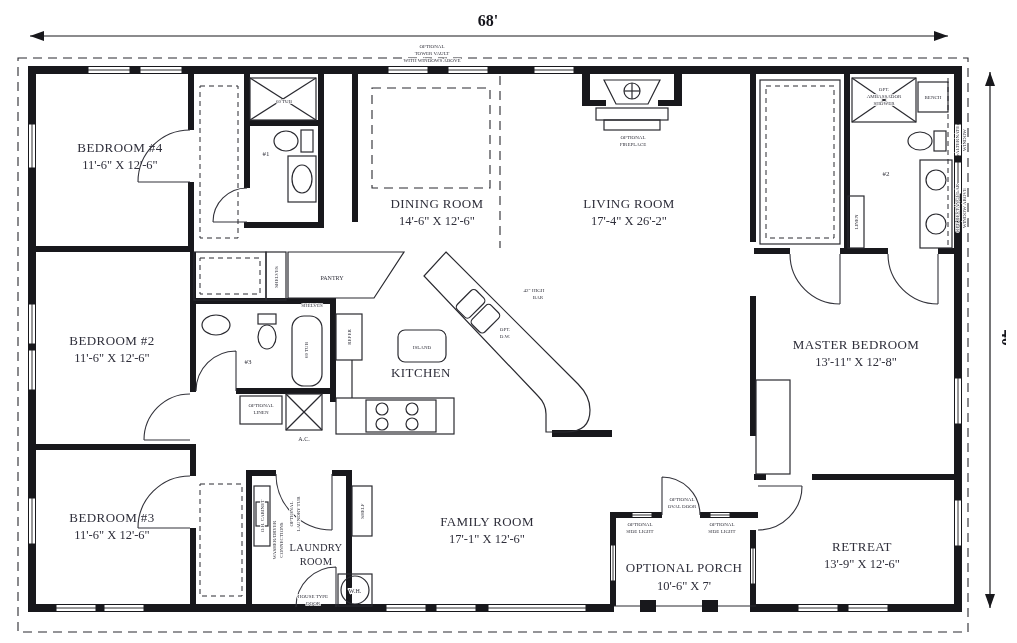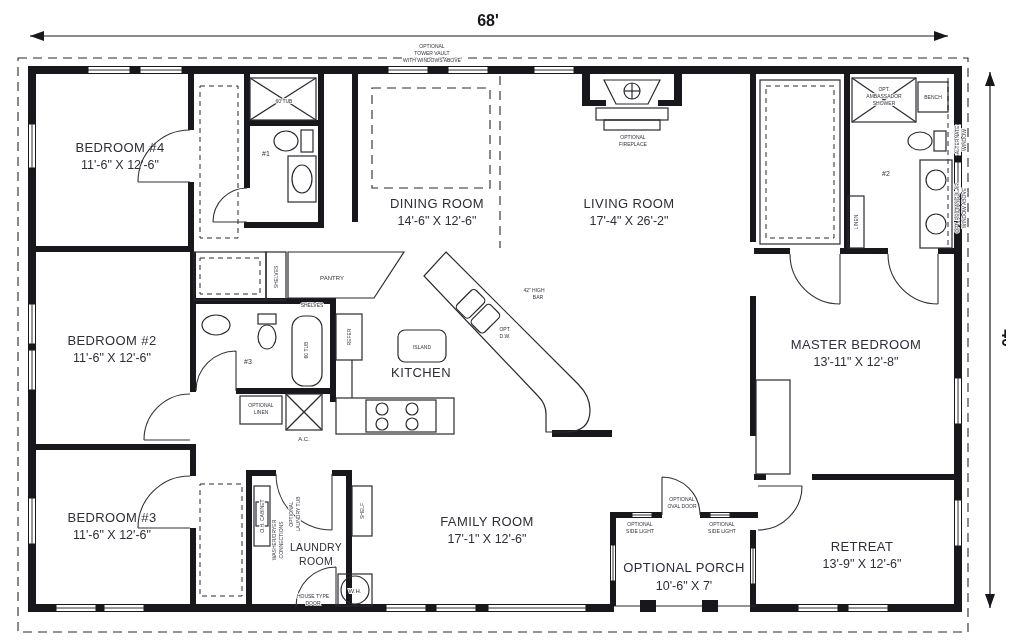--- a/index.html
+++ b/index.html
@@ -1,17 +1,17 @@
 <!DOCTYPE html>
 <html><head>
 <meta charset="utf-8">
 <style>
   html,body{margin:0;padding:0;background:#ffffff;}
   .stage{position:relative;width:1006px;height:643px;background:#ffffff;overflow:hidden;
-         font-family:Liberation Sans, sans-serif;}
+         font-family:Liberation Serif, serif;}
   svg{display:block}
   .wall{fill:#18181c;}
   .thin{fill:none;stroke:#2a2a30;stroke-width:1.2;}
   .thinf{fill:#ffffff;stroke:#2a2a30;stroke-width:1.2;}
   .dash{fill:none;stroke:#2a2a30;stroke-width:1.1;stroke-dasharray:9 6;}
   .dashs{fill:none;stroke:#2a2a30;stroke-width:1;stroke-dasharray:5 4;}
   .win{fill:#ffffff;stroke:#18181c;stroke-width:1;}
   .winl{stroke:#18181c;stroke-width:.9;}
   .door{fill:none;stroke:#33333b;stroke-width:1.1;}
   .dimline{stroke:#18181c;stroke-width:1.2;}

